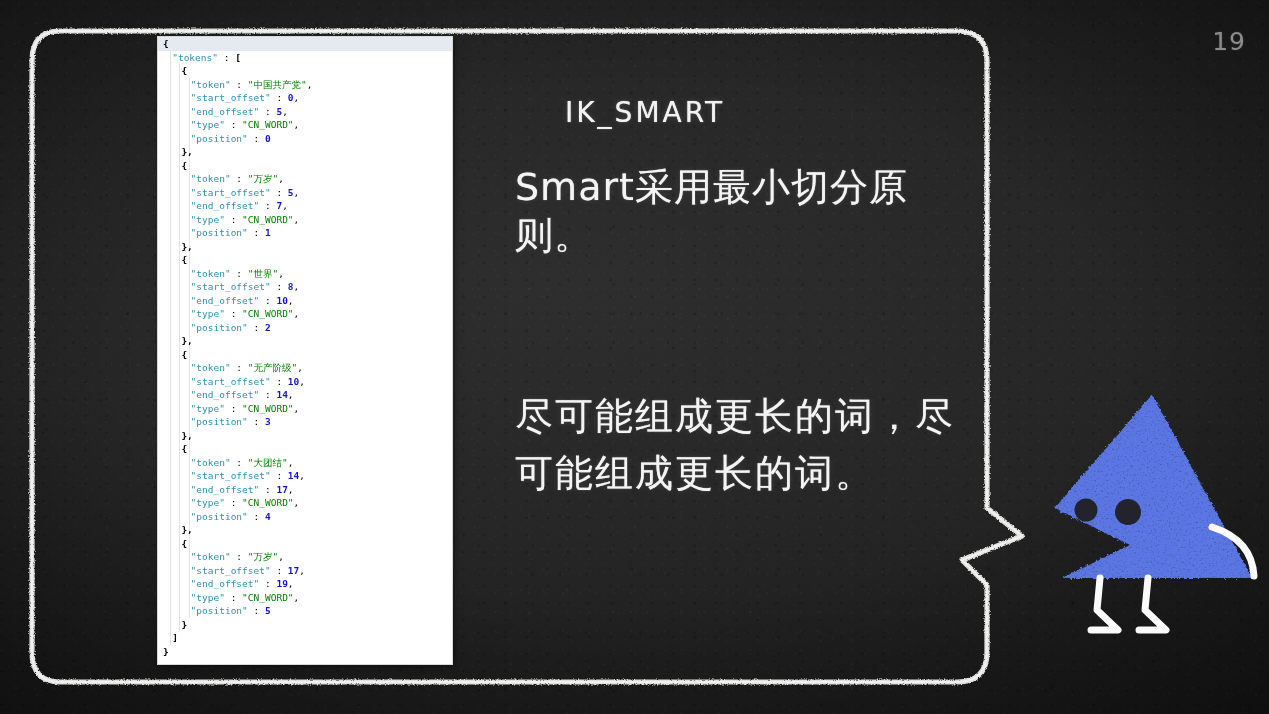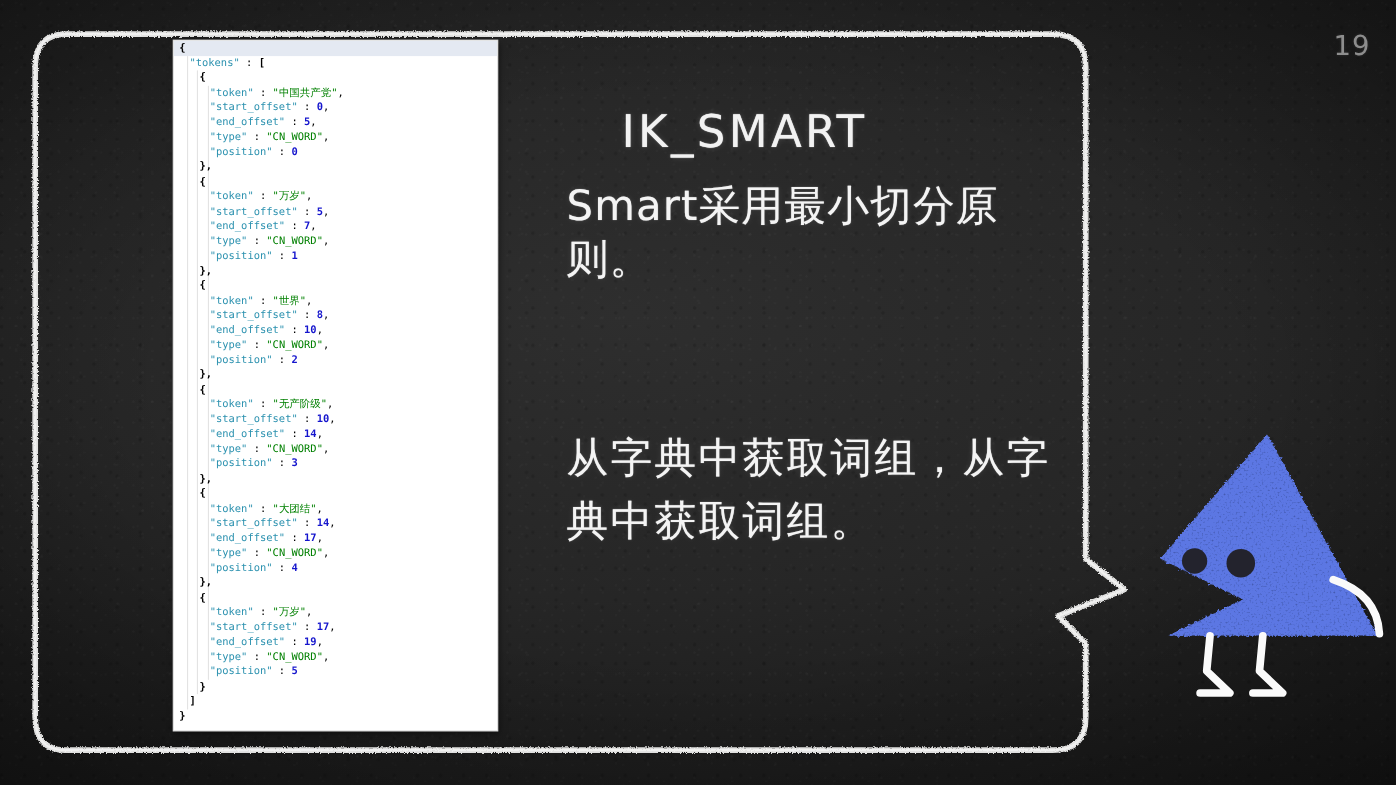--- a/index.html
+++ b/index.html
@@ -63,21 +63,21 @@
   .s{color:#008000;}      
   .n{color:#1515cd;font-weight:bold;} 
   .p{color:#000000;}      
   .b{color:#000000;font-weight:bold;} 
   
   .guide{position:absolute;top:0;width:1px;background:#e3e3e3;}
 
   
   #title{
     position:absolute;left:565px;top:96px;
-    color:#f2f2f2;font-size:41px;letter-spacing:3px;
+    color:#f2f2f2;font-size:28px;letter-spacing:3px;
     font-family:"DejaVu Sans", sans-serif;
     text-shadow:0 0 1px rgba(255,255,255,.8), 0 0 6px rgba(255,255,255,.14);
   }
   .body-text{
     position:absolute;color:#f4f4f4;
     font-family:"DejaVu Sans","Liberation Sans",sans-serif;
     text-shadow:0 0 1px rgba(255,255,255,.65), 0 0 7px rgba(255,255,255,.1);
   }
   #para-1{left:515px;top:163px;width:430px;font-size:38px;line-height:48px;letter-spacing:1px;}
   #para-2{left:515px;top:388px;width:455px;font-size:38px;line-height:57px;letter-spacing:2px;}
@@ -184,21 +184,21 @@
       <div class="cl"><span style="display: inline-block; width: 27.6px;"></span><span class="k">"type"</span><span class="p"> : </span><span class="s">"CN_WORD"</span><span class="p">,</span></div>
       <div class="cl"><span style="display: inline-block; width: 27.6px;"></span><span class="k">"position"</span><span class="p"> : </span><span class="n">5</span></div>
       <div class="cl"><span style="display: inline-block; width: 18.4px;"></span><span class="b">}</span></div>
       <div class="cl"><span style="display: inline-block; width: 9.2px;"></span><span class="b">]</span></div>
       <div class="cl"><span style="display: inline-block; width: 0px;"></span><span class="b">}</span></div>
     </div>
 </div>
 
 <div id="title">IK_SMART</div>
 <div class="body-text" id="para-1">Smart采用最小切分原则。</div>
-<div class="body-text" id="para-2">从字典中获取词组，从字典中获取词组。</div>
+<div class="body-text" id="para-2">尽可能组成更长的词，尽可能组成更长的词。</div>
 
 <svg id="mascot" viewBox="0 0 269 290">
   <defs>
     <filter id="speck" x="-10%" y="-10%" width="120%" height="120%">
       <feTurbulence type="fractalNoise" baseFrequency="0.55" numOctaves="4" seed="11" result="t"></feTurbulence>
       <feColorMatrix in="t" type="matrix" values="0 0 0 0 0  0 0 0 0 0  0 0 0 0 0  0 0 0 -1.6 0.72" result="spots"></feColorMatrix>
       <feComposite in="spots" in2="SourceGraphic" operator="in" result="sp"></feComposite>
       <feMerge>
           <feMergeNode in="SourceGraphic"></feMergeNode>
           <feMergeNode in="sp"></feMergeNode>

